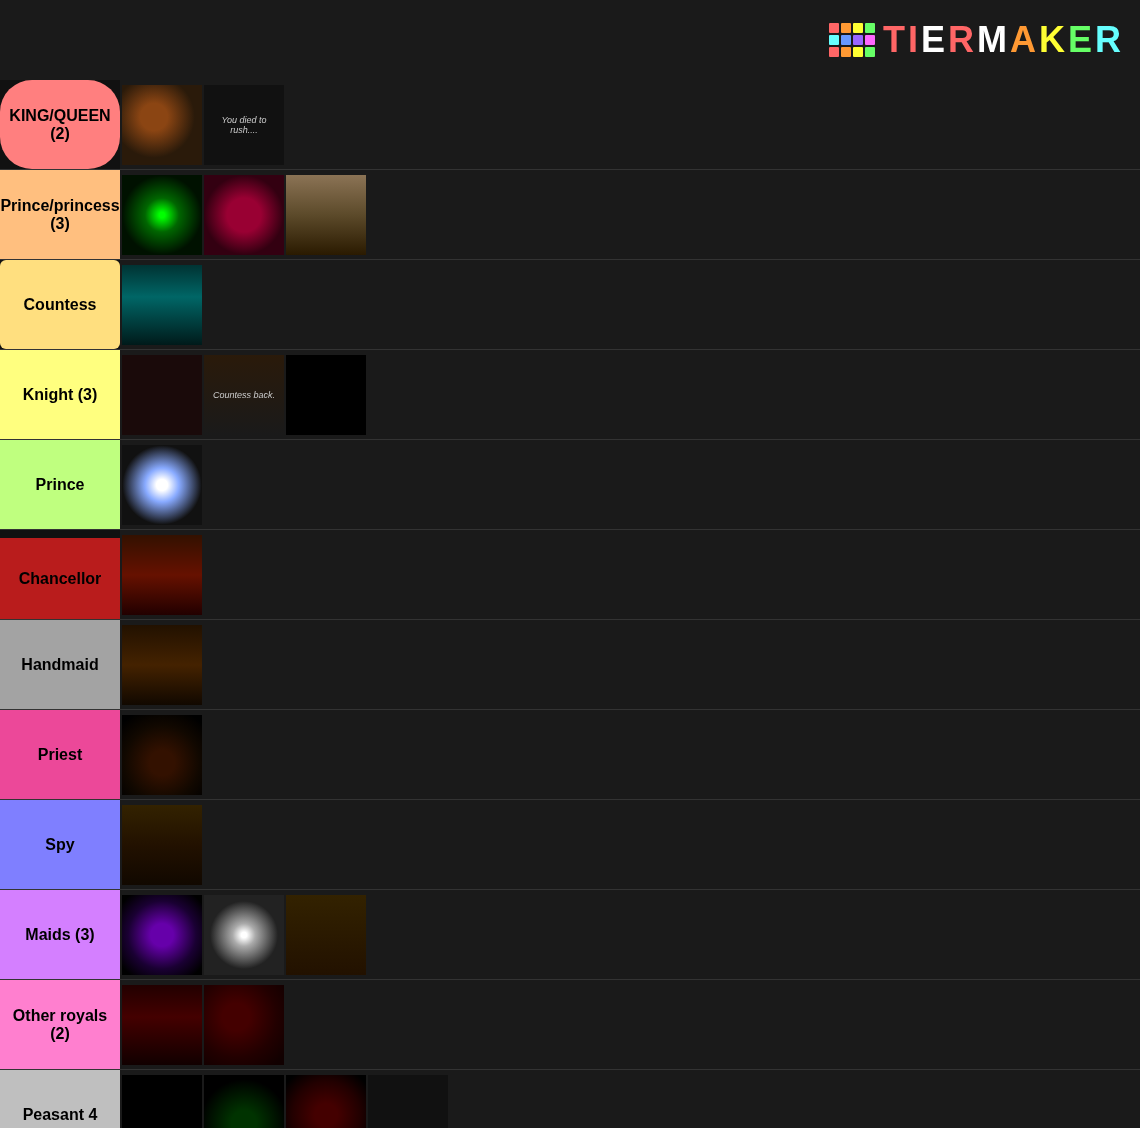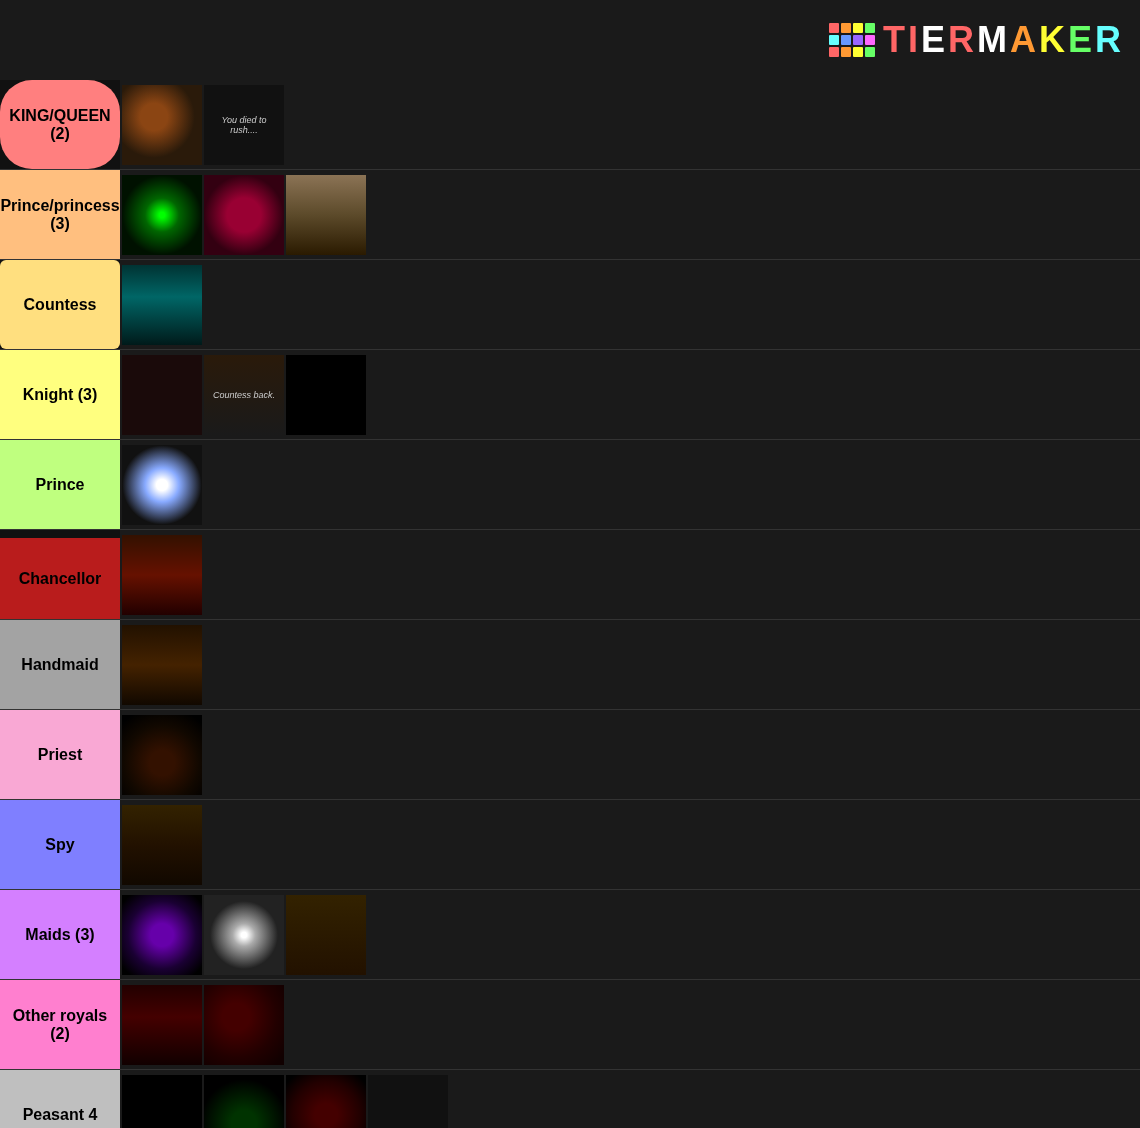--- a/index.html
+++ b/index.html
@@ -73,21 +73,21 @@
     }
 
     
     .row-king { background-color: #FF7F7F; border-radius: 32px; }
     .row-prince { background-color: #FFBF7F; }
     .row-countess { background-color: #FFDF7F; border-radius: 6px; }
     .row-knight { background-color: #FFFF7F; }
     .row-baron { background-color: #BFFF7F; }
     .row-chancellor { background-color: #b91c1c; margin-top: 8px; }
     .row-handmaid { background-color: #a3a3a3; }
-    .row-priest { background-color: #f9a8d4; }
+    .row-priest { background-color: #ec4899; }
     .row-spy { background-color: #7F7FFF; }
     .row-maids { background-color: #D47FFF; }
     .row-other { background-color: #FF7FCF; }
     .row-peasant { background-color: #BFBFBF; }
 
     .img-inner {
       width: 100%;
       height: 100%;
       position: relative;
       font-style: italic;

